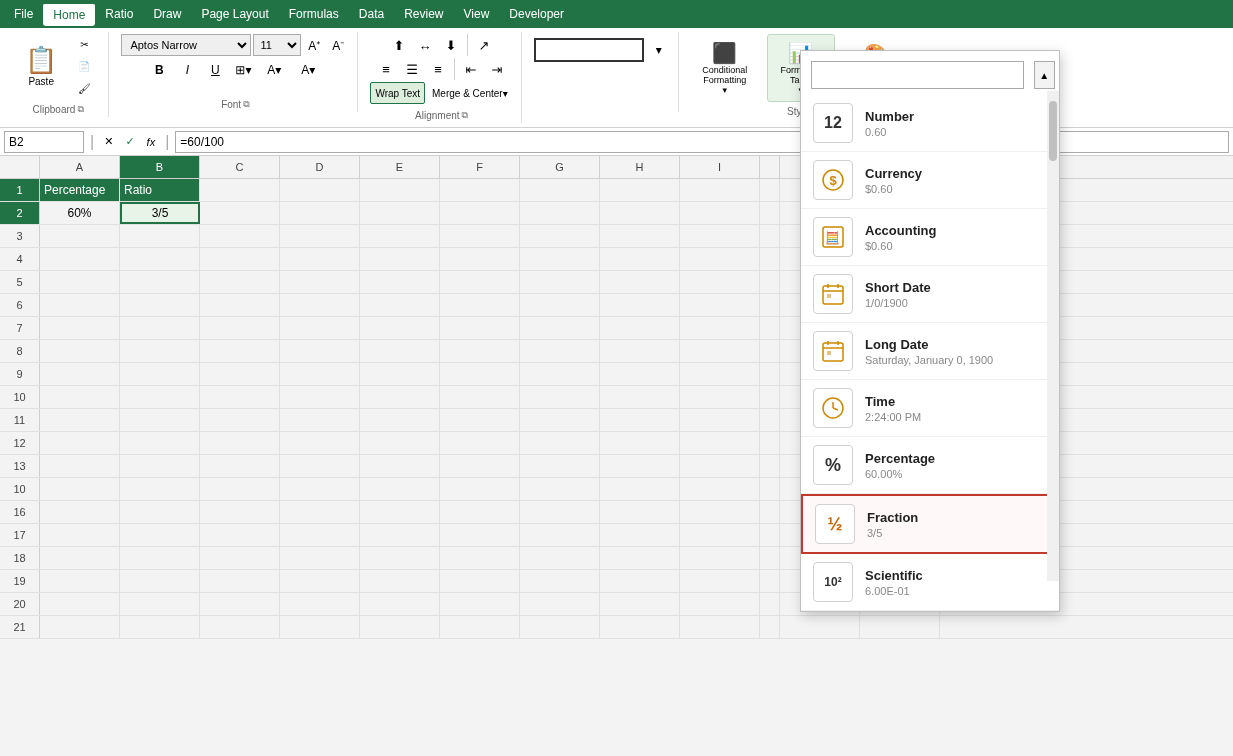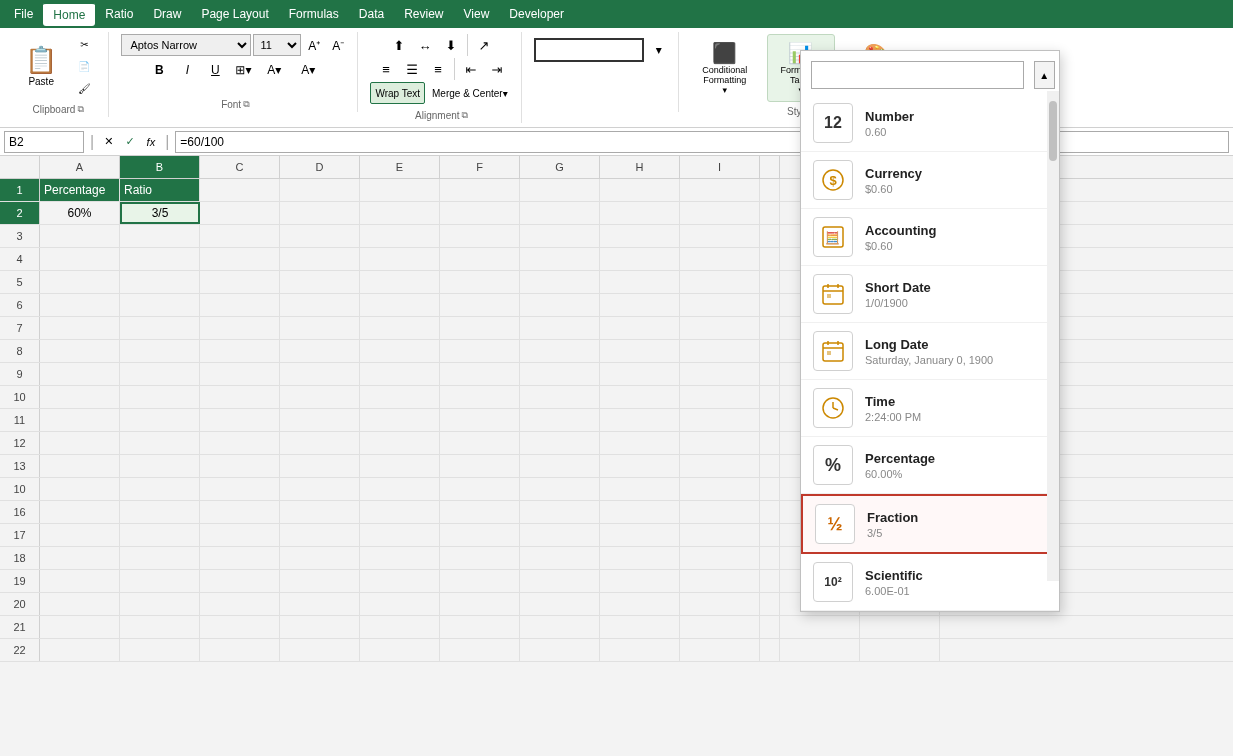--- a/index.html
+++ b/index.html
@@ -799,35 +799,20 @@
         <div class="grid-cell" style="width:80px;"></div>
         <div class="grid-cell" style="width:80px;"></div>
         <div class="grid-cell" style="width:80px;"></div>
         <div class="grid-cell" style="width:80px;"></div>
         <div class="grid-cell" style="width:80px;"></div>
         <div class="grid-cell" style="width:80px;"></div>
         <div class="grid-cell" style="width:20px;"></div>
         <div class="grid-cell" style="width:80px;"></div>
         <div class="grid-cell" style="width:80px;"></div>
       </div>
-    <div class="grid-row">
-        <div class="row-header">22</div>
-        <div class="grid-cell" style="width:80px;"></div>
-        <div class="grid-cell" style="width:80px;"></div>
-        <div class="grid-cell" style="width:80px;"></div>
-        <div class="grid-cell" style="width:80px;"></div>
-        <div class="grid-cell" style="width:80px;"></div>
-        <div class="grid-cell" style="width:80px;"></div>
-        <div class="grid-cell" style="width:80px;"></div>
-        <div class="grid-cell" style="width:80px;"></div>
-        <div class="grid-cell" style="width:80px;"></div>
-        <div class="grid-cell" style="width:20px;"></div>
-        <div class="grid-cell" style="width:80px;"></div>
-        <div class="grid-cell" style="width:80px;"></div>
-      </div>
   </div>
 </div>
 
 <div class="format-dropdown-overlay">
   <div style="display:flex;align-items:center;padding:4px 4px 0 4px;gap:4px;">
     <input type="text" class="format-search-box" placeholder="" style="">
     <button style="width:22px;height:28px;border:1px solid #aaa;background:#f3f3f3;cursor:pointer;font-size:10px;">▲</button>
   </div>
 
   <div class="format-list" id="format-list-container">

